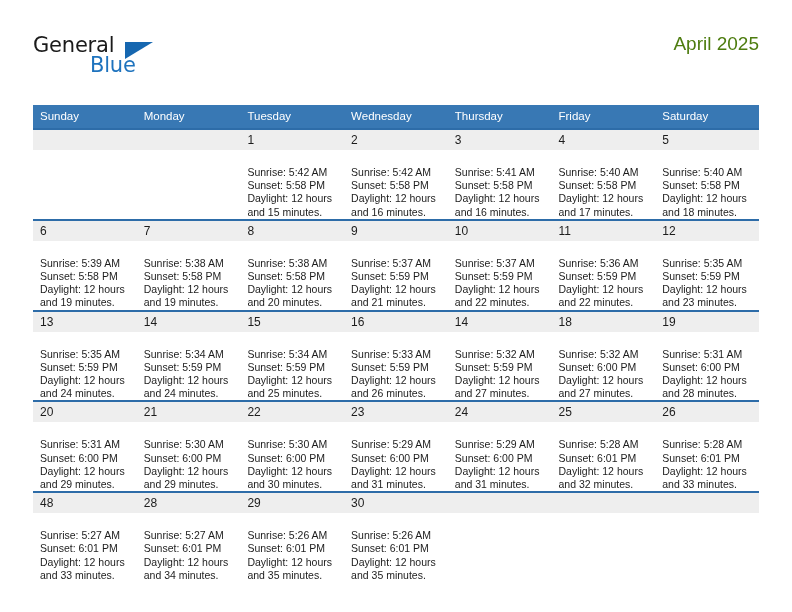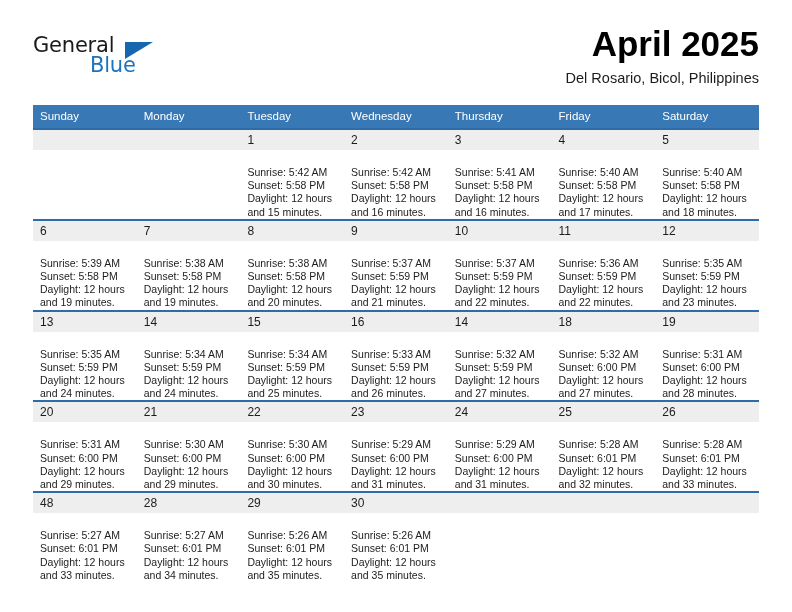--- a/index.html
+++ b/index.html
@@ -66,24 +66,24 @@
     border-bottom: 17px solid transparent;
   }
 
   .title-block {
     position: absolute;
     right: 0;
     top: 0;
     text-align: right;
   }
   .cal-title {
-    font-size: 35px;
-    color: #000000;
+    font-size: 19px;
+    color: #4d7c0f;
     line-height: 32px;
-    font-weight: 700;
+    font-weight: 400;
     white-space: nowrap;
   }
   .cal-subtitle {
     font-size: 14.5px;
     color: #1c1c1c;
     line-height: 20px;
     margin-top: 8px;
     white-space: nowrap;
   }
 
@@ -153,21 +153,20 @@
   <div class="header">
 
     <div class="brand">
       <span class="brand-general">General</span>
       <span class="brand-triangle"></span>
       <span class="brand-blue">Blue</span>
     </div>
 
     <div class="title-block">
       <div class="cal-title">April 2025</div>
-      <div class="cal-subtitle">Del Rosario, Bicol, Philippines</div>
     </div>
 
   </div>
 
   <table class="calendar">
     <thead>
       <tr>
         <th>Sunday</th>
         <th>Monday</th>
         <th>Tuesday</th>

